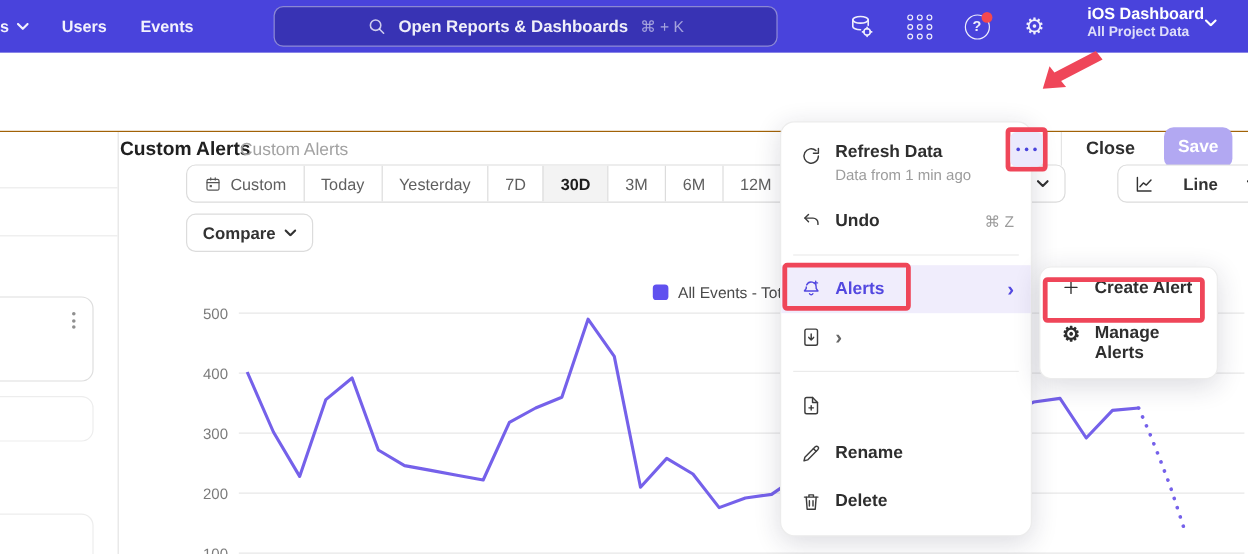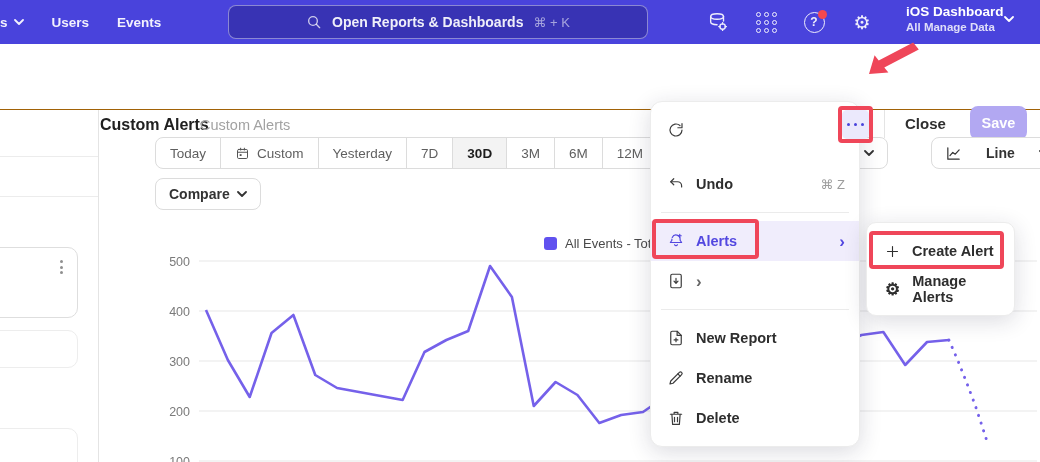--- a/index.html
+++ b/index.html
@@ -81,21 +81,21 @@
   .mrow.two svg { margin-top:2px; }
   .mtitle .t1 { display:block; }
   .mtitle .t2 { display:block; font-size:12.5px; font-weight:400; color:#9c9c9c; margin-top:4px; }
   .mdiv { height:1px; background:#ebebeb; margin:8px 10px; }
   .mrow.hl { background:#f0edfc; color:#5348e0; }
   .mrow.hl svg { stroke:#5348e0; }
   .mrow.hl .sub-arrow { color:#5348e0; }
 
   
   .submenu { position:absolute; left:866px; top:222px; width:149px; height:94px; background:#fff; border:1px solid #ececec; border-radius:10px; box-shadow:0 5px 22px rgba(30,30,60,.16); z-index:55; padding-top:9px; }
-  .smrow { display:flex; align-items:center; height:38px; padding:0 12px 0 18px; gap:12px; font-size:14.5px; font-weight:700; color:#2e2e2e; cursor:pointer; }
+  .smrow { display:flex; height:38px; padding:0 12px 0 18px; gap:12px; font-size:14.5px; font-weight:700; color:#2e2e2e; cursor:pointer; }
   .smrow svg { stroke:#2e2e2e; fill:none; stroke-width:1.8; stroke-linecap:round; stroke-linejoin:round; }
   .smrow .gg { font-size:17px; line-height:1; color:#2e2e2e; }
 
   
   .anno { position:absolute; border:4px solid #ef4659; border-radius:4px; z-index:60; pointer-events:none; }
   .anno-alerts { left:652px; top:219px; width:107px; height:40px; }
   .anno-create { left:869px; top:231px; width:135px; height:38px; }
   #arrow-overlay { position:absolute; left:0; top:0; z-index:62; pointer-events:none; }
 </style>
 </head>
@@ -153,21 +153,21 @@
       </span>
       <span class="nicon">
         <span class="help-circ">?<span class="help-dot"></span></span>
       </span>
       <span class="nicon gear-glyph">⚙</span>
     </div>
 
     <div class="project">
       <span>
         <span class="pt" style="display:block">iOS Dashboard</span>
-        <span class="ps" style="display:block">All Manage Data</span>
+        <span class="ps" style="display:block">All Project Data</span>
       </span>
       <svg class="chev" viewBox="0 0 10 6">
           <polyline points="1,1 5,5 9,1"></polyline>
         </svg>
     </div>
   </nav>
 
   <header class="pheader">
     <span class="tile">
       <svg width="16" height="16" viewBox="0 0 24 24">
@@ -209,30 +209,30 @@
           <i></i>
           <i></i>
         </span>
     </div>
     <div class="scard" style="top:220px; height:38px; border:1px solid #ededed;"></div>
     <div class="scard" style="top:318px; height:50px; border:1px solid #ededed;"></div>
   </aside>
 
   <div class="seg">
     <span class="s">
-        <span>Today</span>
-      </span>
-    <span class="s">
       <svg width="15" height="15" viewBox="0 0 24 24">
           <rect x="4" y="5.5" width="16" height="14.5" rx="2"></rect>
           <path d="M4 10h16M9 3.5v3M15 3.5v3"></path>
           <rect x="7.5" y="13" width="3" height="3" fill="#555" stroke="none"></rect>
         </svg>
       <span>Custom</span>
     </span>
+    <span class="s">
+        <span>Today</span>
+      </span>
     <span class="s">
         <span>Yesterday</span>
       </span>
     <span class="s">
         <span>7D</span>
       </span>
     <span class="s sel">
         <span>30D</span>
       </span>
     <span class="s">
@@ -289,20 +289,24 @@
       <polyline points="206,310 227.85,360 249.7,397 271.55,333 293.4,315 315.25,375 337.1,388 358.95000000000005,392 380.8,396 402.65,400 424.5,352 446.35,340 468.20000000000005,331 490.05,266 511.90000000000003,297 533.75,406 555.6,382 577.45,395 599.3,423 621.1500000000001,415 643,412 664.85,397 686.7,408.5 708.55,385 730.4000000000001,361 752.25,375 774.1,355 795.95,340 817.8000000000001,333.5 839.6500000000001,345 861.5,335 883.35,332 905.2,365 927.0500000000001,342 948.9000000000001,340" fill="none" stroke="#7561ea" stroke-width="2.6" stroke-linejoin="round"></polyline>
       <polyline points="948.9000000000001,340 957.64,360 966.38,382 975.1200000000001,405 981.6750000000001,425 988.23,445" fill="none" stroke="#7561ea" stroke-width="3" stroke-linecap="round" stroke-dasharray="0.1 8"></polyline>
     </svg>
 
   <div class="menu">
     <div class="mrow two">
       <svg width="18" height="18" viewBox="0 0 24 24">
           <path d="M20 12a8 8 0 1 1-2.7-6"></path>
           <path d="M20 3.5V9h-5.5"></path>
         </svg>
+      <span class="mtitle grow">
+        <span class="t1">Refresh Data</span>
+        <span class="t2">Data from 1 min ago</span>
+      </span>
     </div>
     <div class="mrow">
       <svg width="18" height="18" viewBox="0 0 24 24">
           <path d="M9 5 5 9l4 4"></path>
           <path d="M5 9h9a5.5 5.5 0 0 1 5.5 5.5V16"></path>
         </svg>
       <span class="grow">Undo</span>
       <span class="kbd">⌘ Z</span>
     </div>
     <div class="mdiv"></div>
@@ -322,21 +326,20 @@
         </svg>
       <span class="sub-arrow">›</span>
     </div>
     <div class="mdiv"></div>
     <div class="mrow">
       <svg width="18" height="18" viewBox="0 0 24 24">
           <path d="M13.5 3H7a2 2 0 0 0-2 2v14a2 2 0 0 0 2 2h10a2 2 0 0 0 2-2V8.5L13.5 3z"></path>
           <path d="M13.5 3v5.5H19"></path>
           <path d="M12 12v5M9.5 14.5h5"></path>
         </svg>
-      <span class="grow">New Report</span>
     </div>
     <div class="mrow">
       <svg width="18" height="18" viewBox="0 0 24 24">
           <path d="M4 20l1-4L16.5 4.5a2.1 2.1 0 0 1 3 3L8 19l-4 1z"></path>
           <path d="M14.5 6.5l3 3"></path>
         </svg>
       <span class="grow">Rename</span>
     </div>
     <div class="mrow">
       <svg width="18" height="18" viewBox="0 0 24 24">

